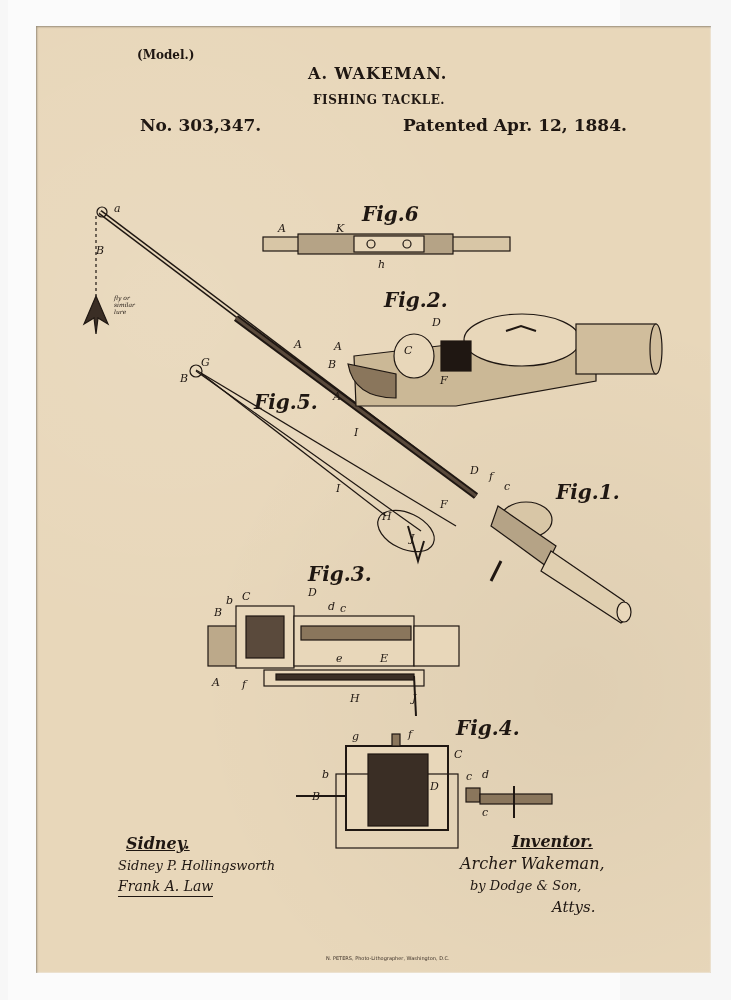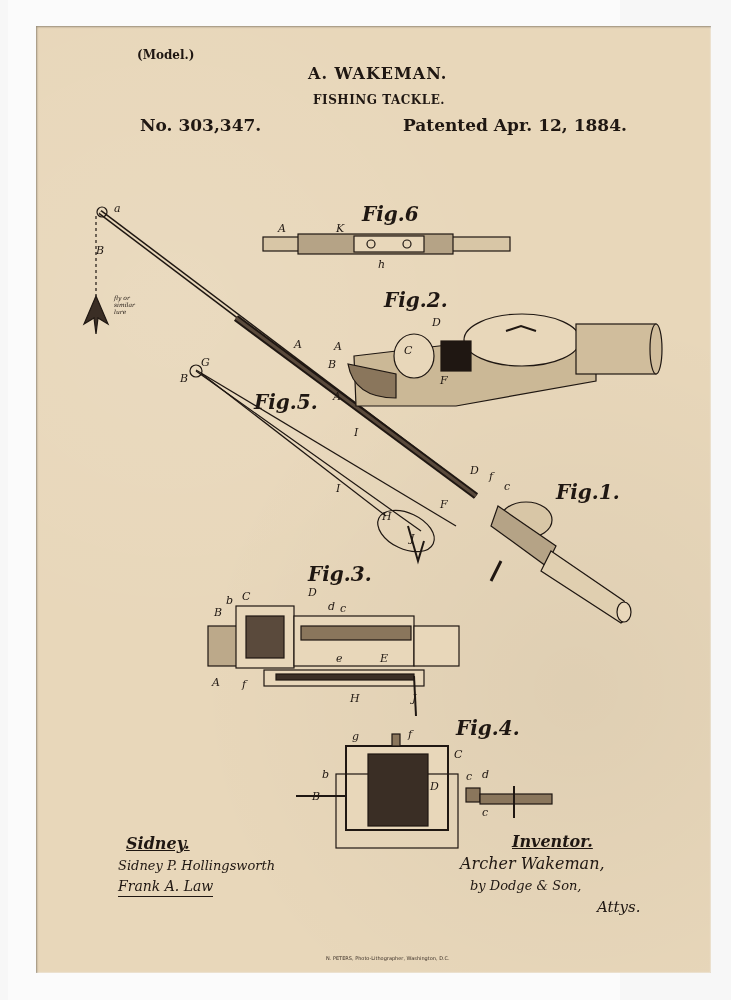--- a/index.html
+++ b/index.html
@@ -163,17 +163,17 @@
     <div class="lbl" style="left:300px;top:196px;">K</div>
     <div class="lbl" style="left:342px;top:232px;">h</div>
 
     <div class="script" style="left:90px;top:808px;font-size:16px;font-weight:bold;text-decoration:underline;">Sidney.</div>
     <div class="script" style="left:82px;top:832px;font-size:13px;">Sidney P. Hollingsworth</div>
     <div class="script" style="left:82px;top:852px;font-size:14px;border-bottom:1px solid #1f1712;padding-bottom:2px;">Frank A. Law</div>
 
     <div class="script" style="left:476px;top:806px;font-size:16px;font-weight:bold;text-decoration:underline;">Inventor.</div>
     <div class="script" style="left:424px;top:828px;font-size:16px;">Archer Wakeman,</div>
     <div class="script" style="left:434px;top:852px;font-size:13px;">by Dodge &amp; Son,</div>
-    <div class="script" style="left:516px;top:872px;font-size:15px;margin-left:45px;">Attys.</div>
+    <div class="script" style="left:516px;top:872px;font-size:15px;">Attys.</div>
 
     <div class="footer">N. PETERS, Photo-Lithographer, Washington, D.C.</div>
   </div>
 </div>
 
 </body></html>

